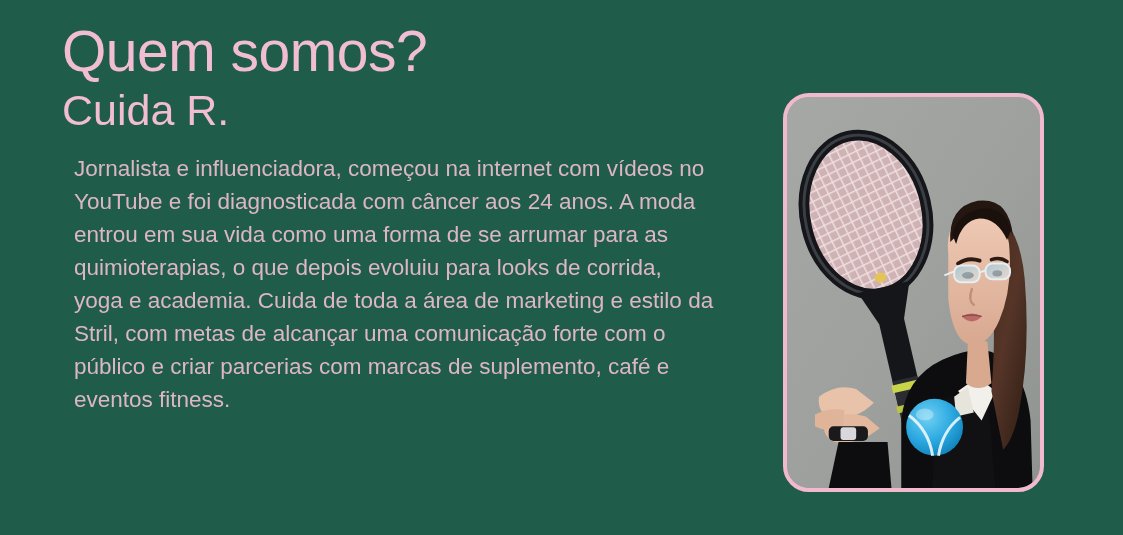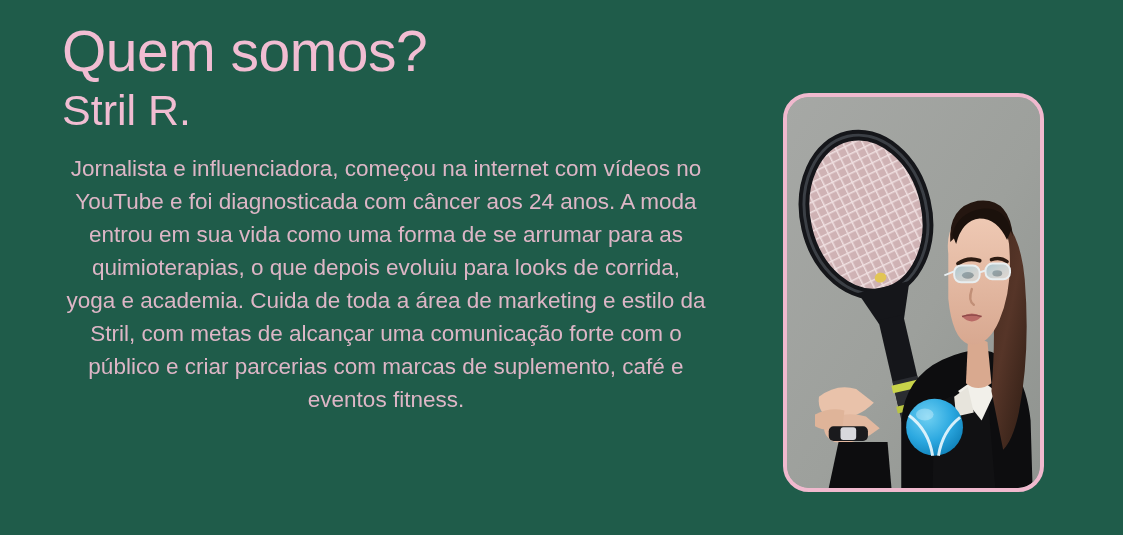--- a/index.html
+++ b/index.html
@@ -43,23 +43,22 @@
     letter-spacing: 0px;
     color: #f1bdd2;
     margin: 0 0 18px 0;
     white-space: nowrap;
   }
   .body-text {
     font-size: 22.5px;
     line-height: 33px;
     font-weight: 300;
     color: #ddb6c6;
-    margin: 4px;
+    margin: 12px;
     width: 640px;
-    text-align: center;
   }
 
   
   .photo-frame {
     position: absolute;
     left: 783px;
     top: 93px;
     width: 261px;
     height: 399px;
     border: 4px solid #f0b9ce;
@@ -81,21 +80,21 @@
   }
 </style>
 </head>
 <body>
 
 <div class="slide">
 
   <div class="text-col">
     <h1 class="title">Quem somos?</h1>
 
-    <h2 class="subtitle">Stril R.</h2>
+    <h2 class="subtitle">Cuida R.</h2>
 
     <p class="body-text">Jornalista e influenciadora, começou na internet com vídeos no YouTube e foi diagnosticada com câncer aos 24 anos. A moda entrou em sua vida como uma forma de se arrumar para as quimioterapias, o que depois evoluiu para looks de corrida, yoga e academia. Cuida de toda a área de marketing e estilo da Stril, com metas de alcançar uma comunicação forte com o público e criar parcerias com marcas de suplemento, café e eventos fitness.</p>
   </div>
 
   <div class="photo-frame">
     <div class="photo-inner">
       <svg class="photo-svg" viewBox="0 0 261 399" preserveAspectRatio="xMidYMid slice">
         <defs>
           <linearGradient id="bgGrad" x1="0" y1="0" x2="1" y2="1">
             <stop offset="0%" stop-color="#a6a8a5"></stop>

